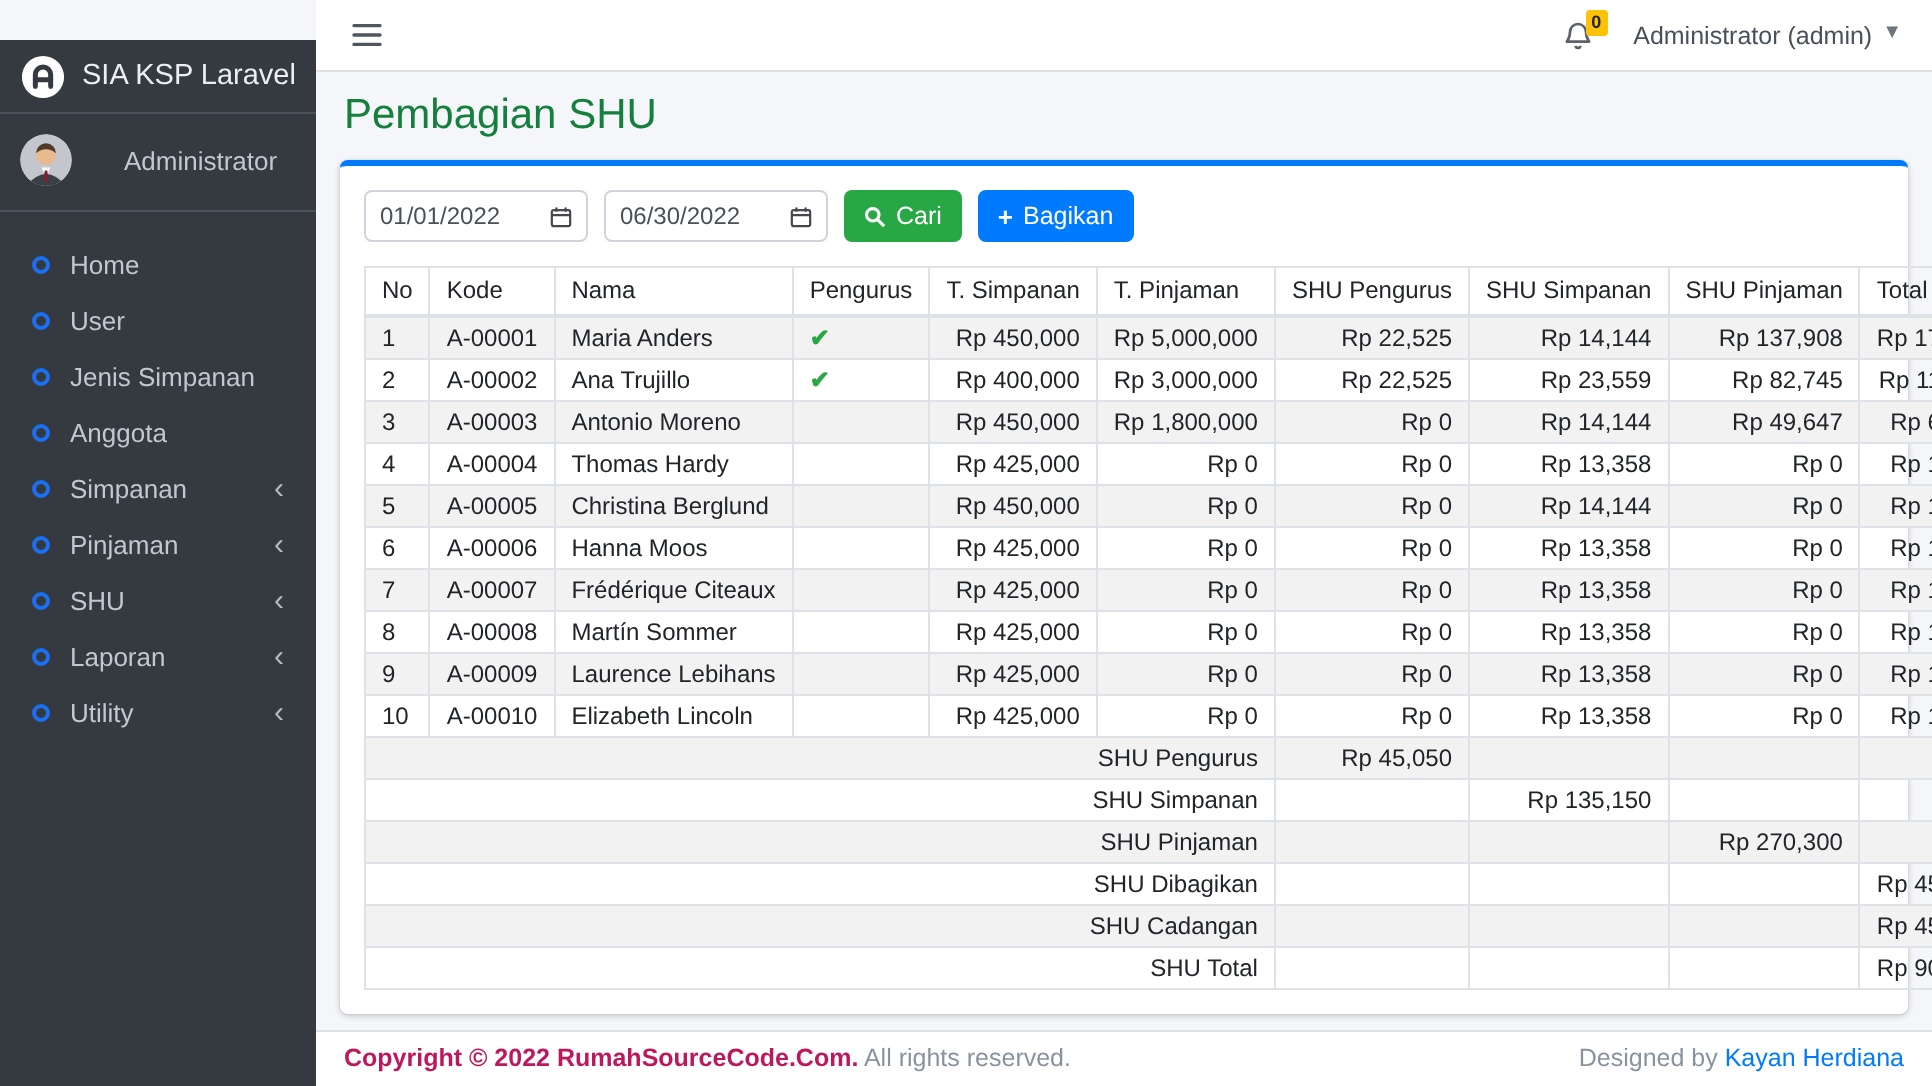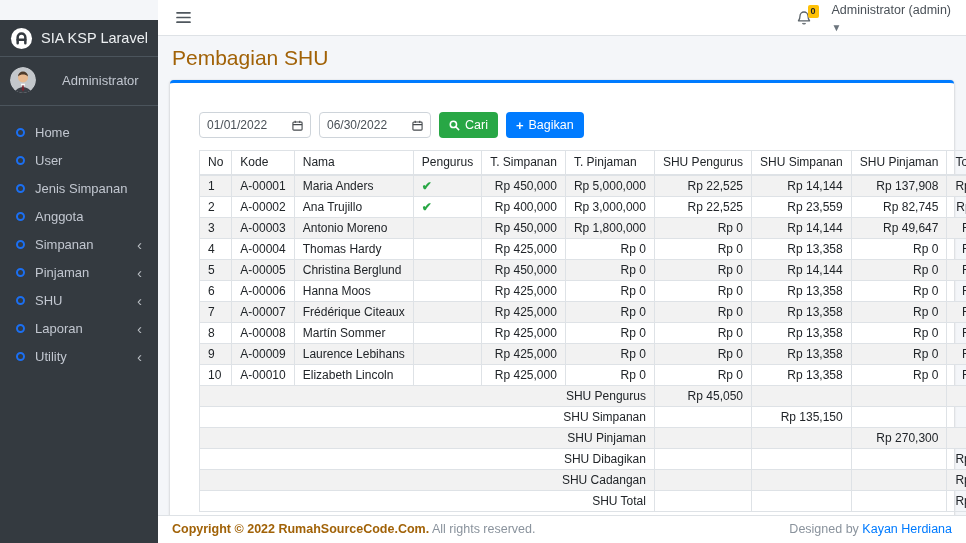--- a/index.html
+++ b/index.html
@@ -21,47 +21,47 @@
   .nav-item{display:flex;align-items:center;gap:10px;padding:5px 8px;color:var(--sidebar-text,#c2c7d0);font-size:13px;border-radius:4px;text-decoration:none;cursor:pointer;}
   .nav-circle{width:9px;height:9px;border:2px solid var(--icon-blue,#1b6ff2);border-radius:50%;flex:none;}
   .nav-chevron{margin-left:auto;font-size:15px;line-height:9px;color:#b8bdc2;}
   
   .main{flex:1;display:flex;flex-direction:column;min-width:0;}
   .navbar{height:36px;flex:none;background:#fff;border-bottom:1px solid var(--border,#dee2e6);display:flex;align-items:center;padding:0 15px;}
   .hamburger{display:inline-flex;cursor:pointer;padding:3px;}
   .nav-right{margin-left:auto;display:flex;align-items:center;gap:20px;font-size:12.5px;color:#495057;}
   .bell-wrap{position:relative;display:inline-flex;cursor:pointer;}
   .badge{position:absolute;top:-5px;right:-7px;background:var(--warning,#ffc107);color:#212529;font-size:9px;line-height:1;padding:2px 3px;border-radius:2px;font-weight:700;}
-  .user-dd{display:inline-flex;gap:5px;cursor:pointer;flex-direction:column;}
+  .user-dd{display:inline-flex;gap:5px;cursor:pointer;}
   .caret{font-size:10px;color:#6c757d;}
   
   .content{flex:1;padding:8px 12px 0;overflow:hidden;}
-  .page-title{margin:2px 2px 10px;font-size:21px;font-weight:400;color:#a16207;}
+  .page-title{margin:2px 2px 10px;font-size:21px;font-weight:400;color:#15803d;}
   .card{background:#fff;border-top:3px solid var(--primary,#007bff);border-radius:4px;
-        box-shadow:0 0 1px rgba(0,0,0,.125),0 1px 3px rgba(0,0,0,.2);padding:29px;}
+        box-shadow:0 0 1px rgba(0,0,0,.125),0 1px 3px rgba(0,0,0,.2);padding:12px;}
   .filter-row{display:flex;align-items:center;gap:8px;}
   .date-input{width:112px;height:26px;border:1px solid #ced4da;border-radius:4px;background:#fff;
               display:inline-flex;align-items:center;justify-content:space-between;
               padding:0 7px;font-size:12px;color:#495057;cursor:text;}
   .btn{height:26px;border:none;border-radius:4px;color:#fff;font-size:12.5px;display:inline-flex;align-items:center;gap:5px;padding:0 10px;cursor:pointer;font-family:inherit;}
   .btn-success{background:var(--success,#28a745);}
   .btn-primary{background:var(--primary,#007bff);}
   .plus{font-weight:700;font-size:13px;line-height:1;}
   
   table{width:100%;border-collapse:collapse;margin-top:12px;font-size:12px;color:#212529;}
   th,td{border:1px solid var(--border,#dee2e6);padding:2.5px 8px;text-align:left;white-space:nowrap;line-height:15px;}
   thead th{border-bottom-width:2px;font-weight:400;padding:4px 8px;}
   td.num{text-align:right;}
   tbody tr:nth-child(odd){background:var(--stripe,#f2f2f2);}
   .check{color:var(--success,#28a745);font-weight:700;font-size:12px;line-height:1;}
   .summary-label{text-align:right;}
   
   .footer{flex:none;background:#fff;border-top:1px solid var(--border,#dee2e6);padding:6px 14px 7px;
           font-size:12.5px;color:#8a939d;display:flex;justify-content:space-between;align-items:center;}
-  .footer strong{color:#a16207;}
+  .footer strong{color:#be185d;}
   .footer a{color:var(--link,#007bff);text-decoration:none;cursor:pointer;}
 </style>
 </head>
 <body>
 
 <div class="app">
 
   <aside class="sidebar">
     <div class="brand">
       <span class="brand-logo">

